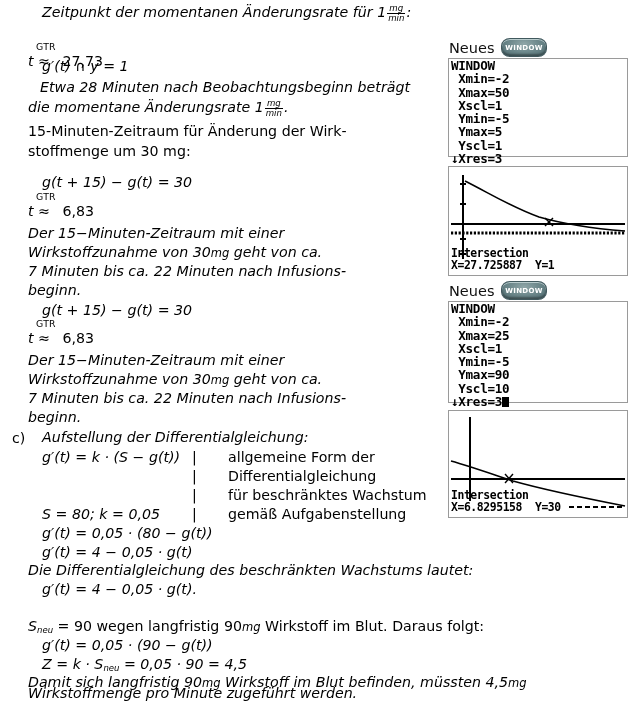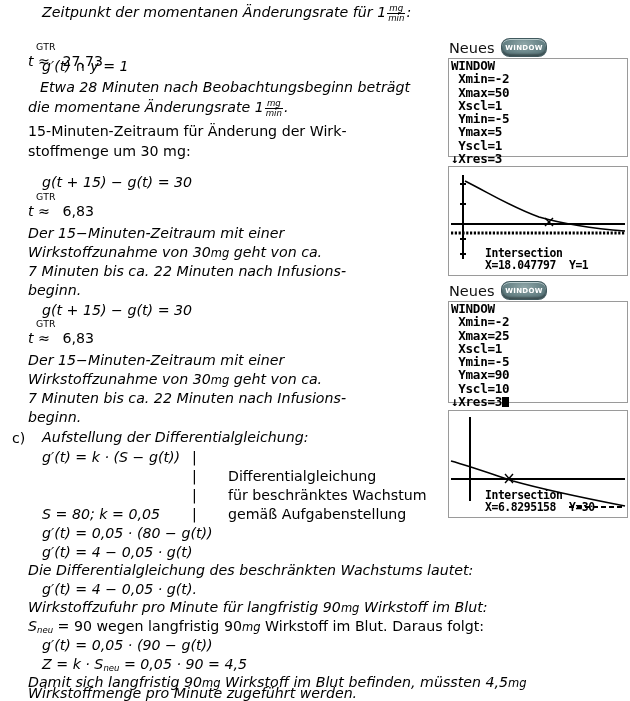--- a/index.html
+++ b/index.html
@@ -46,21 +46,21 @@
   .screen{position:absolute;background:#fff;border:1px solid #9a9a9a;
     box-shadow:0 0 0 1px #fff inset;}
   .scrtext{position:absolute;left:2px;top:0;font-family:"DejaVu Sans Mono","Liberation Mono",monospace;
     font-size:12.6px;font-weight:bold;line-height:13.3px;letter-spacing:-0.3px;color:#000;
     -webkit-font-smoothing:none;}
   .scrtext div{white-space:pre;}
   .cursor{display:inline-block;width:7px;height:10px;background:#000;vertical-align:-1px;}
 
   .graphsvg{position:absolute;left:0;top:0;}
   .glabel{position:absolute;font-family:"DejaVu Sans Mono","Liberation Mono",monospace;
-    font-size:11.4px;font-weight:bold;line-height:12px;letter-spacing:-0.4px;color:#000;margin-left:34px;}
+    font-size:11.4px;font-weight:bold;line-height:12px;letter-spacing:-0.4px;color:#000;}
   .glabel div{white-space:pre;}
 </style>
 </head>
 <body>
 
 <div class="page">
 
   <div class="textcol">
 
     <div class="ln it" style="left:42px;top:4px;">
@@ -128,41 +128,37 @@
       <span>geht von ca.</span>
     </div>
     <div class="ln it" style="left:28px;top:391px;">7 Minuten bis ca. 22 Minuten nach Infusions-</div>
     <div class="ln it" style="left:28px;top:410px;">beginn.</div>
 
     <div class="lbl" style="left:12px;top:430px;">c)</div>
     <div class="ln it" style="left:42px;top:430px;">Aufstellung der Differentialgleichung:</div>
 
     <div class="ln mathi" style="left:42px;top:450px;">g′(t) = k · (S − g(t))</div>
     <div class="ln bar" style="left:192px;top:450px;">|</div>
+    <div class="ln" style="left:228px;top:450px;">allgemeine Form der</div>
 
     <div class="ln bar" style="left:192px;top:469px;">|</div>
     <div class="ln" style="left:228px;top:469px;">Differentialgleichung</div>
 
     <div class="ln bar" style="left:192px;top:488px;">|</div>
     <div class="ln" style="left:228px;top:488px;text-align:right;">für beschränktes Wachstum</div>
 
     <div class="ln mathi" style="left:42px;top:507px;">S = 80;   k = 0,05</div>
     <div class="ln bar" style="left:192px;top:507px;">|</div>
     <div class="ln" style="left:228px;top:507px;">gemäß Aufgabenstellung</div>
 
     <div class="ln mathi" style="left:42px;top:526px;">g′(t) = 0,05 · (80 − g(t))</div>
     <div class="ln mathi" style="left:42px;top:545px;">g′(t) = 4 − 0,05 · g(t)</div>
     <div class="ln it" style="left:28px;top:563px;text-align:right;">Die Differentialgleichung des beschränkten Wachstums lautet:</div>
     <div class="ln mathi" style="left:42px;top:582px;">g′(t) = 4 − 0,05 · g(t).</div>
 
-    <div class="ln it" style="left:28px;top:600px;">
-      <span>Wirkstoffzufuhr pro Minute für langfristig</span>
-      <span>90</span><span class="small mathi">mg</span>
-      <span>Wirkstoff im Blut:</span>
-    </div>
 
     <div class="ln" style="left:28px;top:619px;">
       <span class="mathi">S</span><span class="sub">neu</span>
       <span>= 90  wegen langfristig 90</span><span class="small mathi">mg</span>
       <span>Wirkstoff im Blut. Daraus folgt:</span>
     </div>
 
     <div class="ln mathi" style="left:42px;top:638px;">g′(t) = 0,05 · (90 − g(t))</div>
 
     <div class="ln" style="left:42px;top:657px;">
@@ -211,21 +207,21 @@
         </g>
         <path d="M16,14 C40,26 62,40 90,50 C118,58 150,62 176,64" fill="none" stroke="#000" stroke-width="1.6"></path>
         <line x1="2" y1="66" x2="176" y2="66" stroke="#000" stroke-width="3" stroke-dasharray="2.2 1.6"></line>
         <g stroke="#000" stroke-width="1.4">
           <line x1="96" y1="51" x2="104" y2="59"></line>
           <line x1="104" y1="51" x2="96" y2="59"></line>
         </g>
       </svg>
       <div class="glabel" style="left:2px;top:80px;">
         <div>Intersection</div>
-        <div>X=18.047797  Y=1</div>
+        <div>X=27.725887  Y=1</div>
       </div>
     </div>
 
     <div class="neues" style="left:2px;top:283px;">Neues</div>
     <div class="keybtn" style="left:54px;top:281px;">
       <span>WINDOW</span>
     </div>
 
     <div class="screen" style="left:1px;top:301px;width:178px;height:100px;">
       <div class="scrtext">

